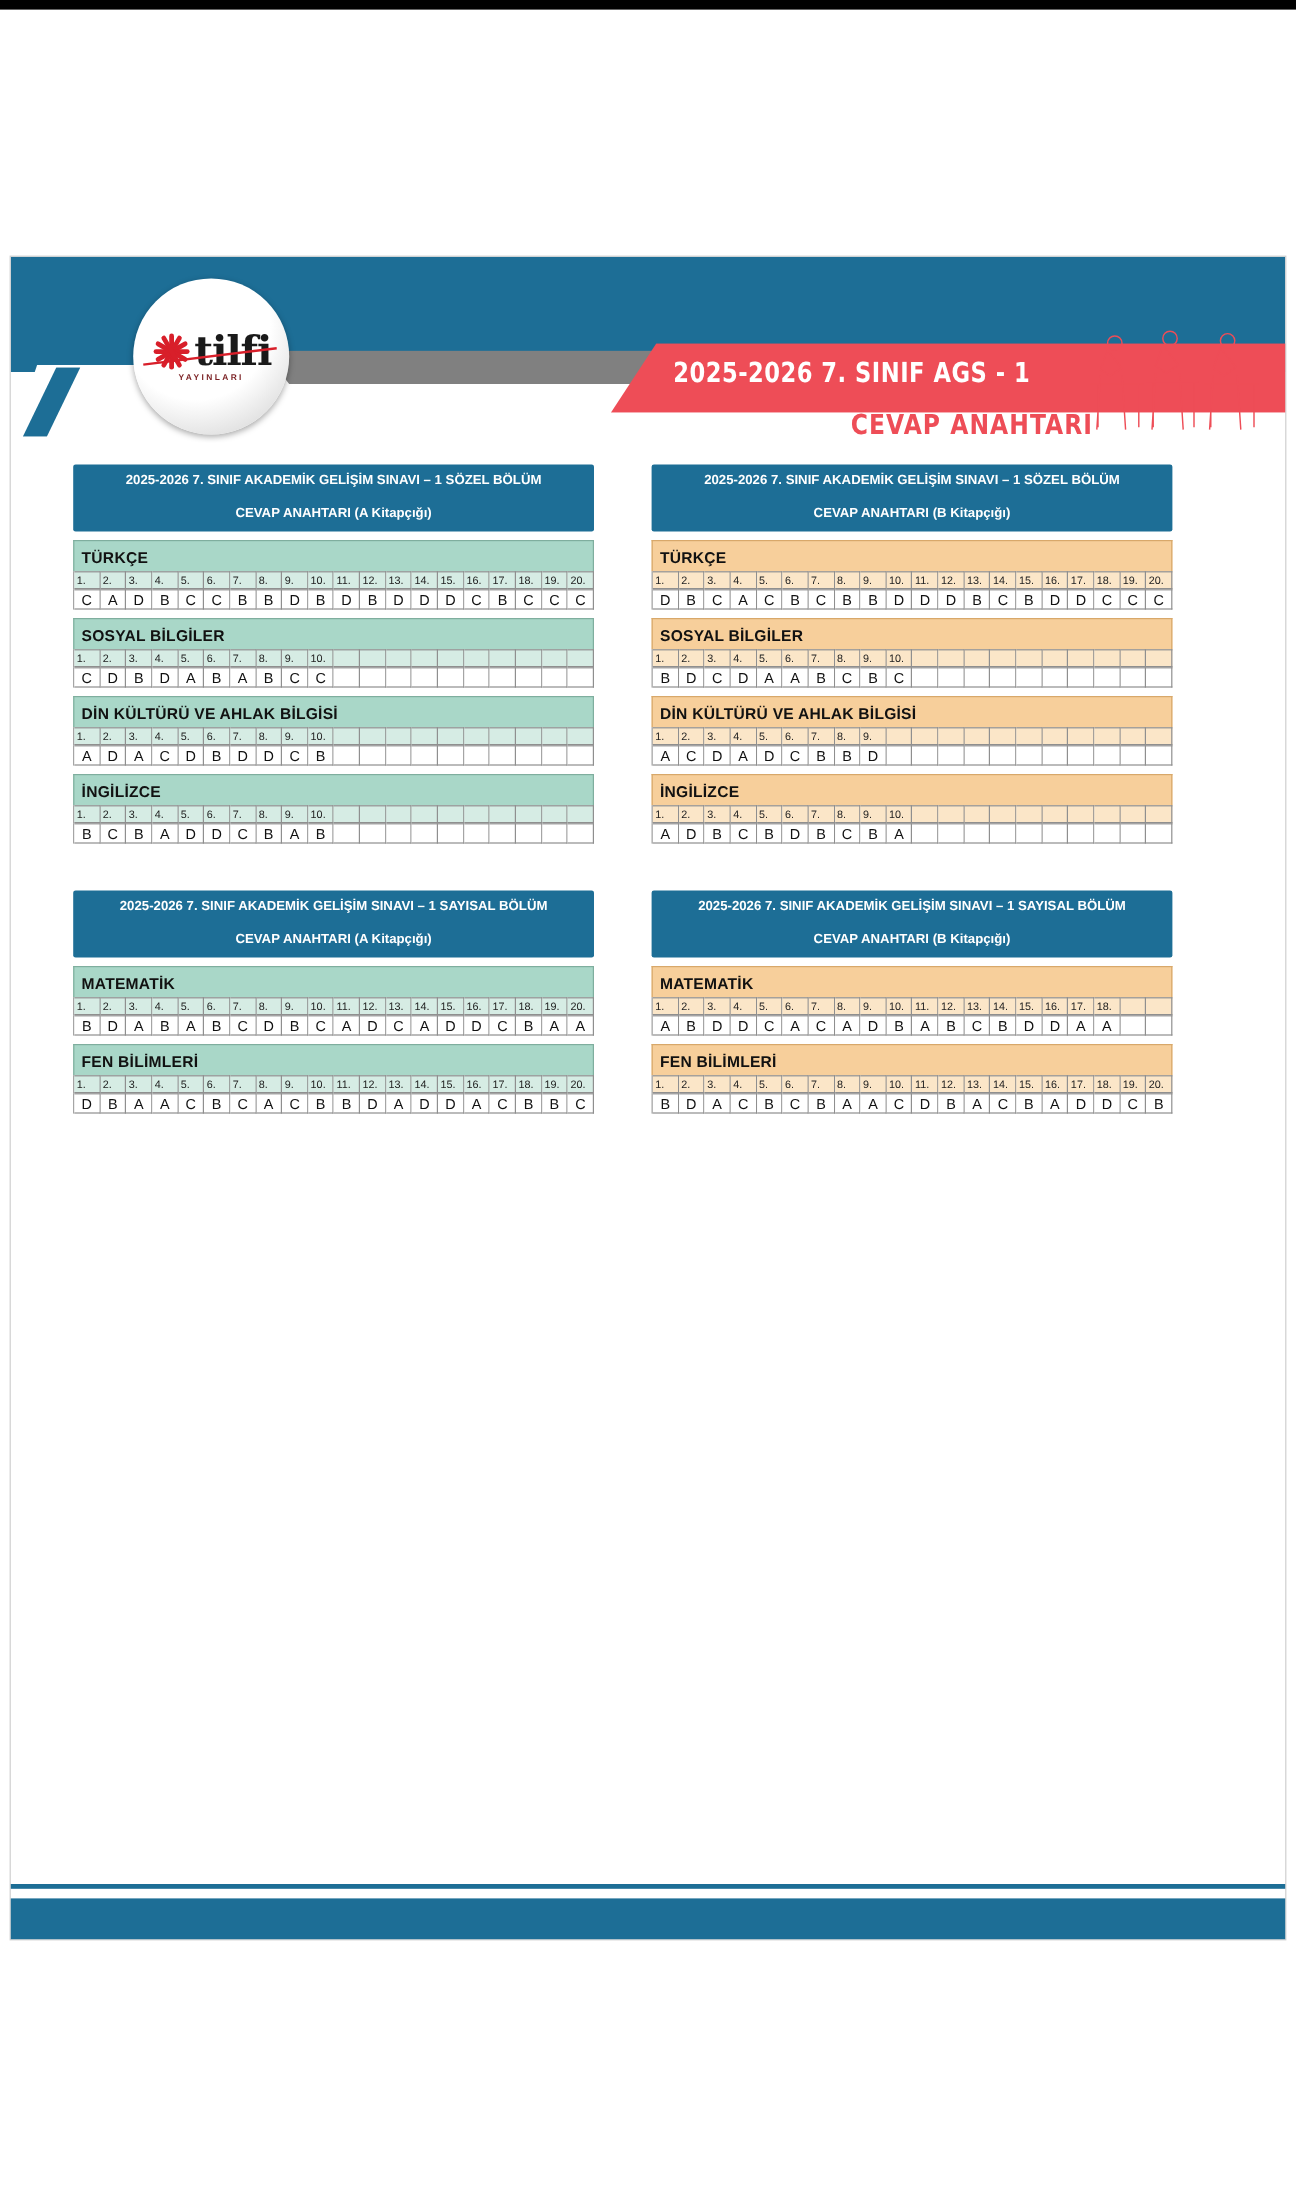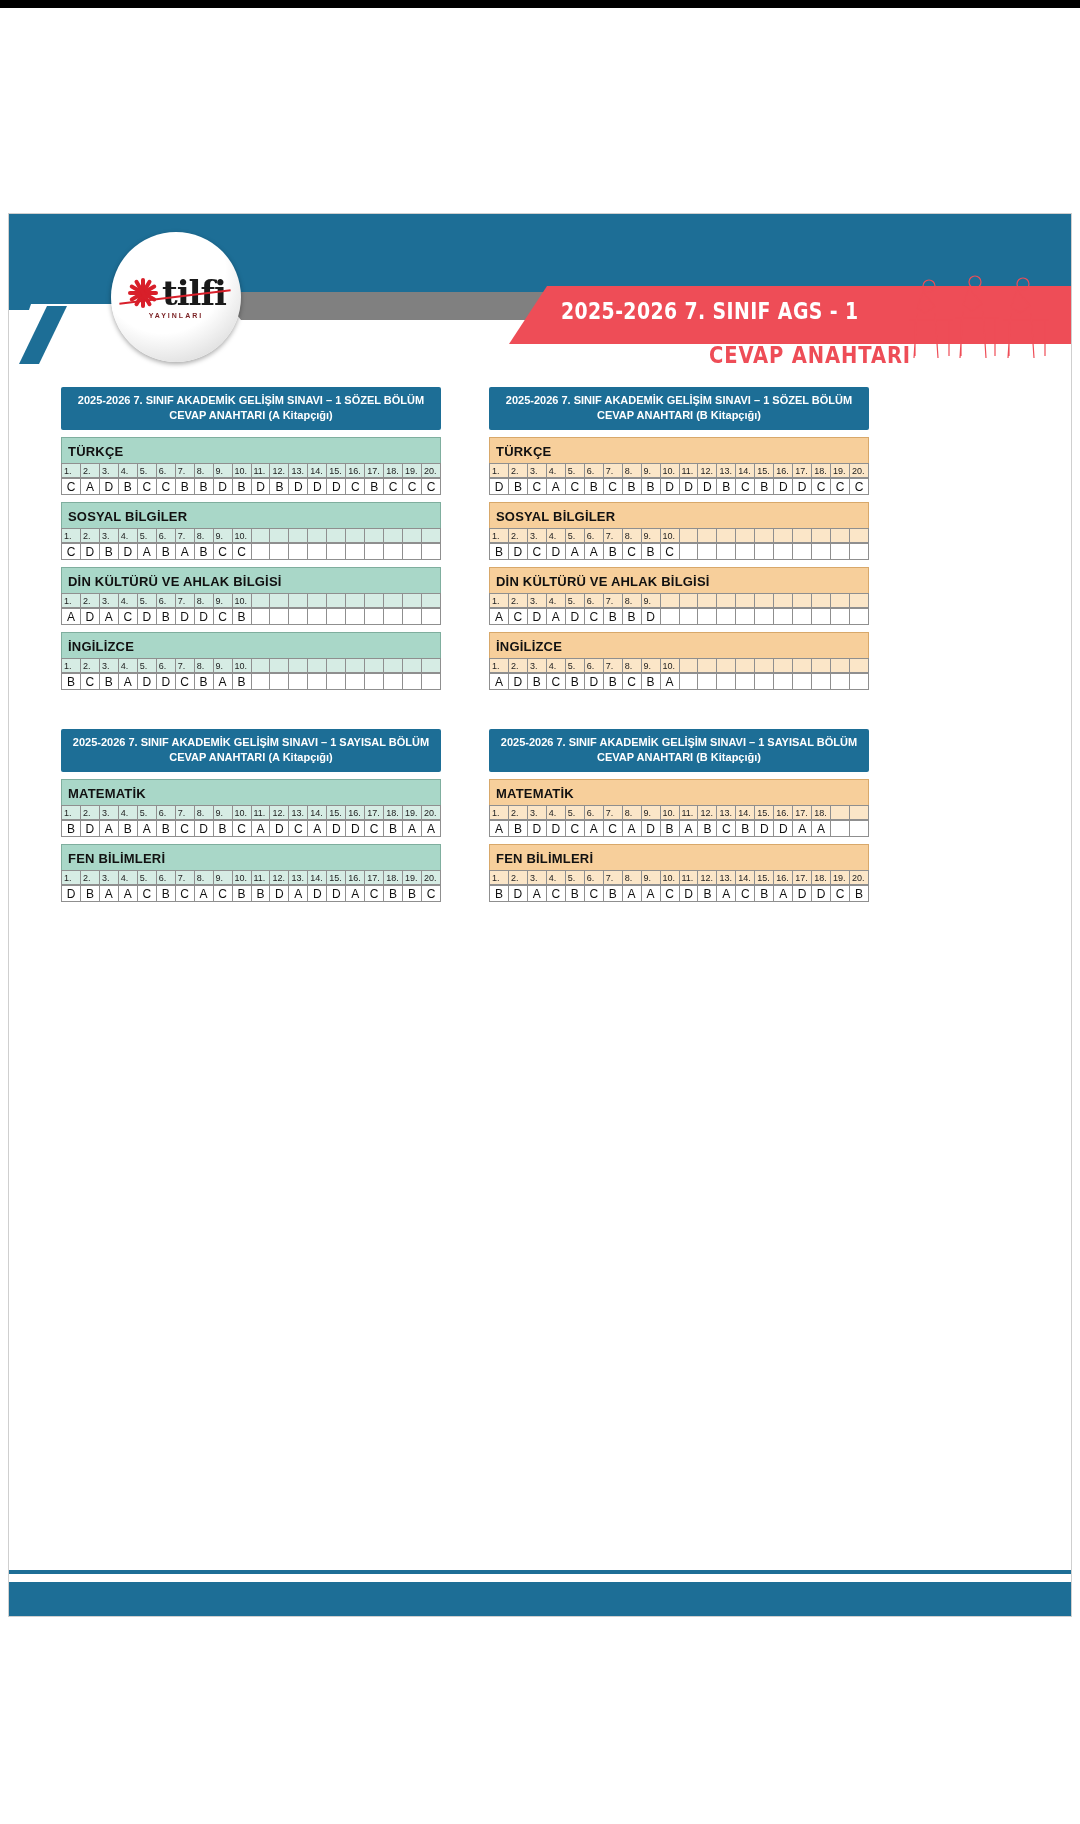--- a/index.html
+++ b/index.html
@@ -48,28 +48,28 @@
         letter-spacing:-1px;line-height:1;}
   .logo-tag{font-size:7px;letter-spacing:2px;color:#7a1f22;margin-top:2px;font-weight:bold;}
   .logo-strike{position:absolute;left:8px;top:64px;width:112px;height:2px;background:#d81f2a;
         transform:rotate(-7deg);}
 
   .figures{position:absolute;right:16px;top:58px;width:150px;height:92px;}
 
   
   .content{position:relative;padding:0 0 0 0;}
   .cols{display:flex;gap:48px;padding:18px 52px 0 52px;}
-  .col{width:380px;}
+  .col{width:434px;}
 
   .sec-title{
     color:#ffffff;font-size:11px;font-weight:bold;text-align:center;line-height:15px;
     padding:6px 4px 7px 4px;border-radius:2px;margin-bottom:7px;
   }
   .sec-title.blue{background:#1d6e96;}
-  .sec-title .l2{display:block;}
+  .sec-title .l2{display:block;margin-top:13px;}
 
   .subject{margin-bottom:7px;}
   .subject-name{
     font-size:13px;font-weight:bold;color:#111;padding:6px 6px 4px 6px;
     border:1px solid #9bbfb4;border-bottom:none;letter-spacing:.2px;
   }
   .grid{display:grid;grid-template-columns:repeat(20,1fr);border-left:1px solid #8f8f8f;}
   .cell{
     border-right:1px solid #8f8f8f;border-top:1px solid #8f8f8f;border-bottom:1px solid #8f8f8f;
     height:15px;line-height:15px;text-align:center;font-size:9.5px;color:#222;box-sizing:border-box;

